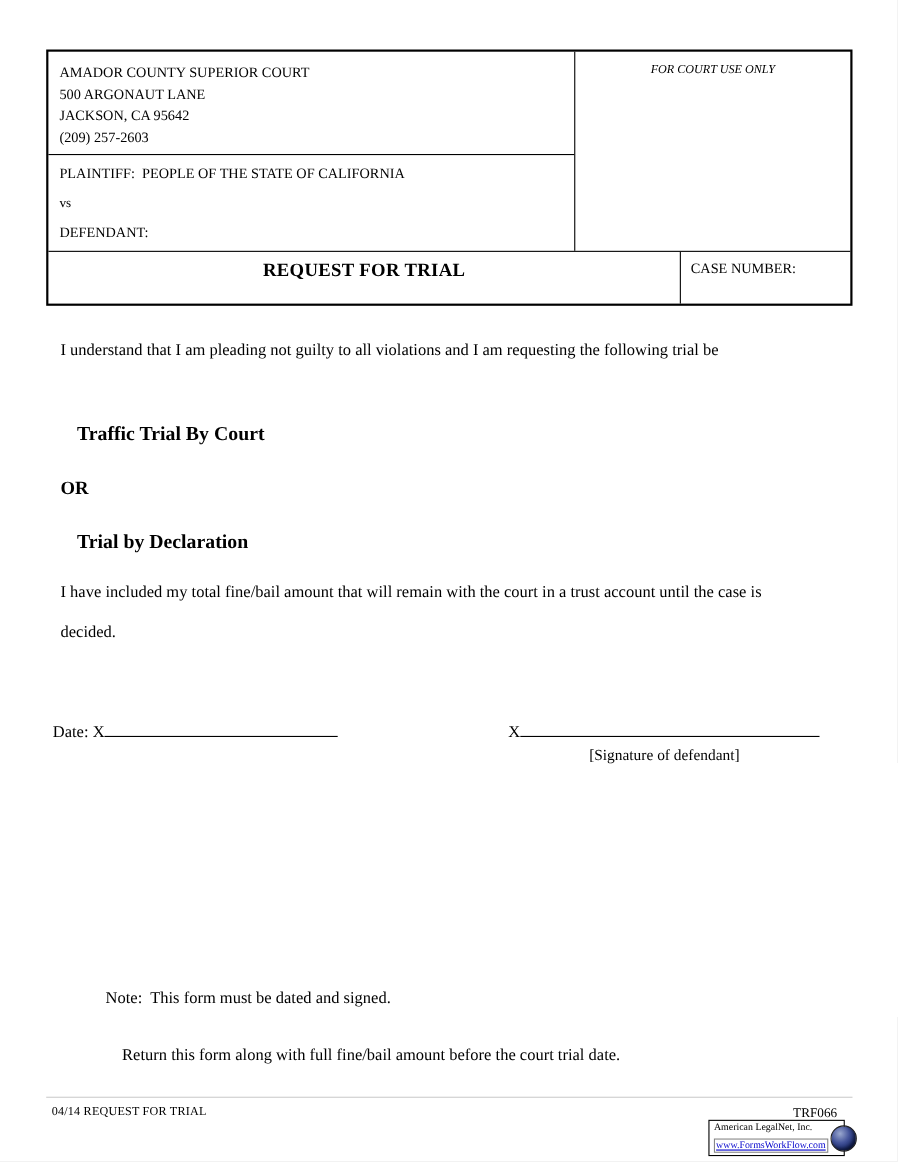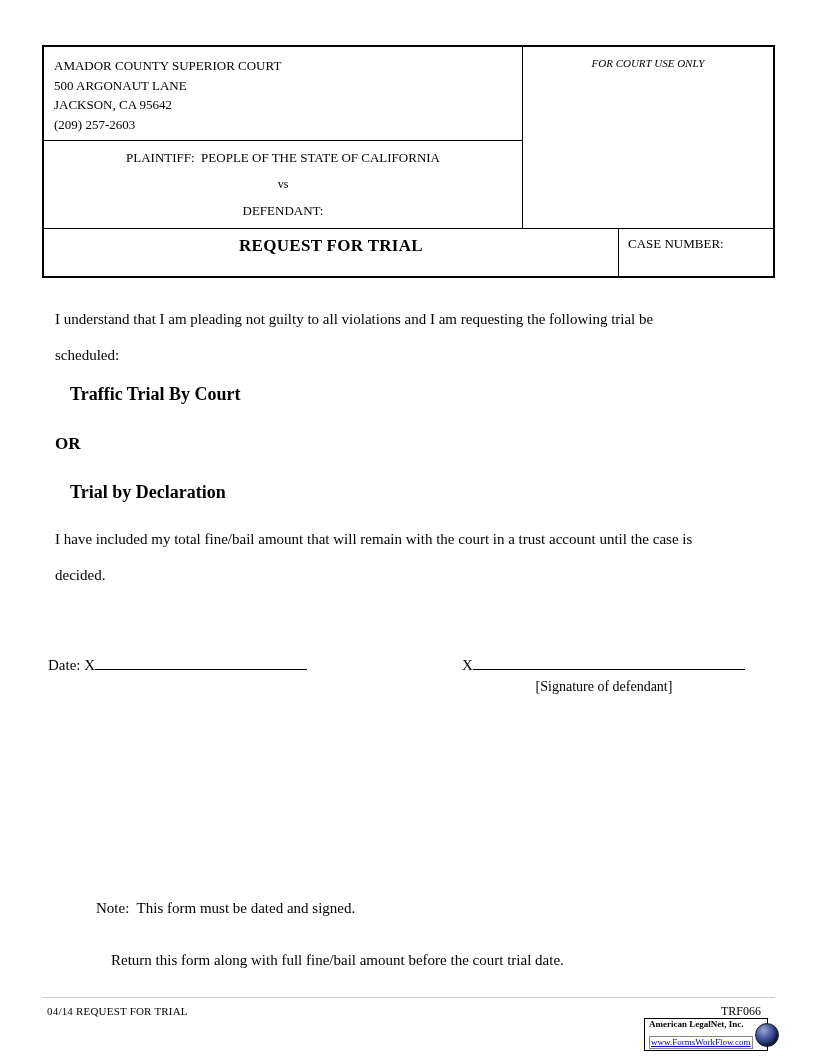--- a/index.html
+++ b/index.html
@@ -33,21 +33,20 @@
     line-height: 1.5;
   }
   .parties {
     height: 87px;
     padding: 9px 10px 9px;
     display: flex;
     flex-direction: column;
     justify-content: space-between;
     font-size: 13px;
     white-space: pre-wrap;
-    align-items: center;
   }
   .parties .vs { font-size: 12px; }
   .caption-right {
     flex: 1;
     padding: 10px 6px;
     text-align: center;
     font-size: 11px;
     font-style: italic;
   }
   .caption-bottom { display: flex; border-top: 1px solid #000; }
@@ -105,21 +104,21 @@
   .aln-box {
     position: absolute;
     left: 644px; top: 1018px;
     width: 124px; height: 33px;
     border: 1px solid #000;
     background: #fff;
     display: flex;
     align-items: center;
   }
   .aln-text { flex: 1; padding: 2px 2px 2px 4px; line-height: 1.25; }
-  .aln-company { font-size: 9px; font-weight: bold; white-space: nowrap; }
+  .aln-company { font-size: 9px; font-weight: normal; white-space: nowrap; }
   .aln-link {
     display: inline-block;
     font-size: 9px;
     color: #0000cc;
     text-decoration: underline;
     white-space: nowrap;
     border: 1px solid #888;
     padding: 0 1px;
     cursor: pointer;
   }
@@ -160,21 +159,20 @@
     <div class="caption-bottom">
       <div class="title-cell">REQUEST FOR TRIAL</div>
       <div class="case-cell">
         <span>CASE NUMBER:</span>
       </div>
     </div>
   </div>
 
   <div class="para intro">
     <span class="line">I understand that I am pleading not guilty to all violations and I am requesting the following trial be</span>
-    <span class="line">scheduled:</span>
   </div>
 
   <div class="option option-1">Traffic Trial By Court</div>
   <div class="or-label">OR</div>
   <div class="option option-2">Trial by Declaration</div>
 
   <div class="para fine">
     <span class="line">I have included my total fine/bail amount that will remain with the court in a trust account until the case is</span>
     <span class="line">decided.</span>
   </div>

